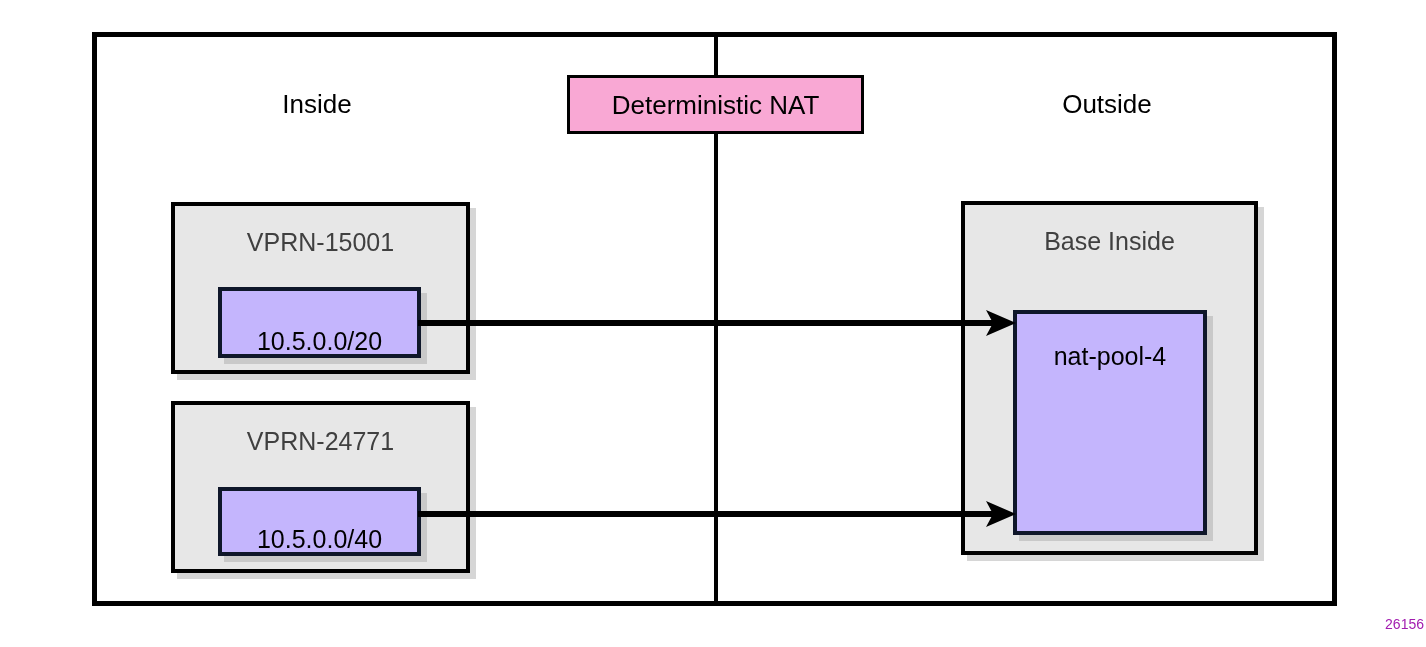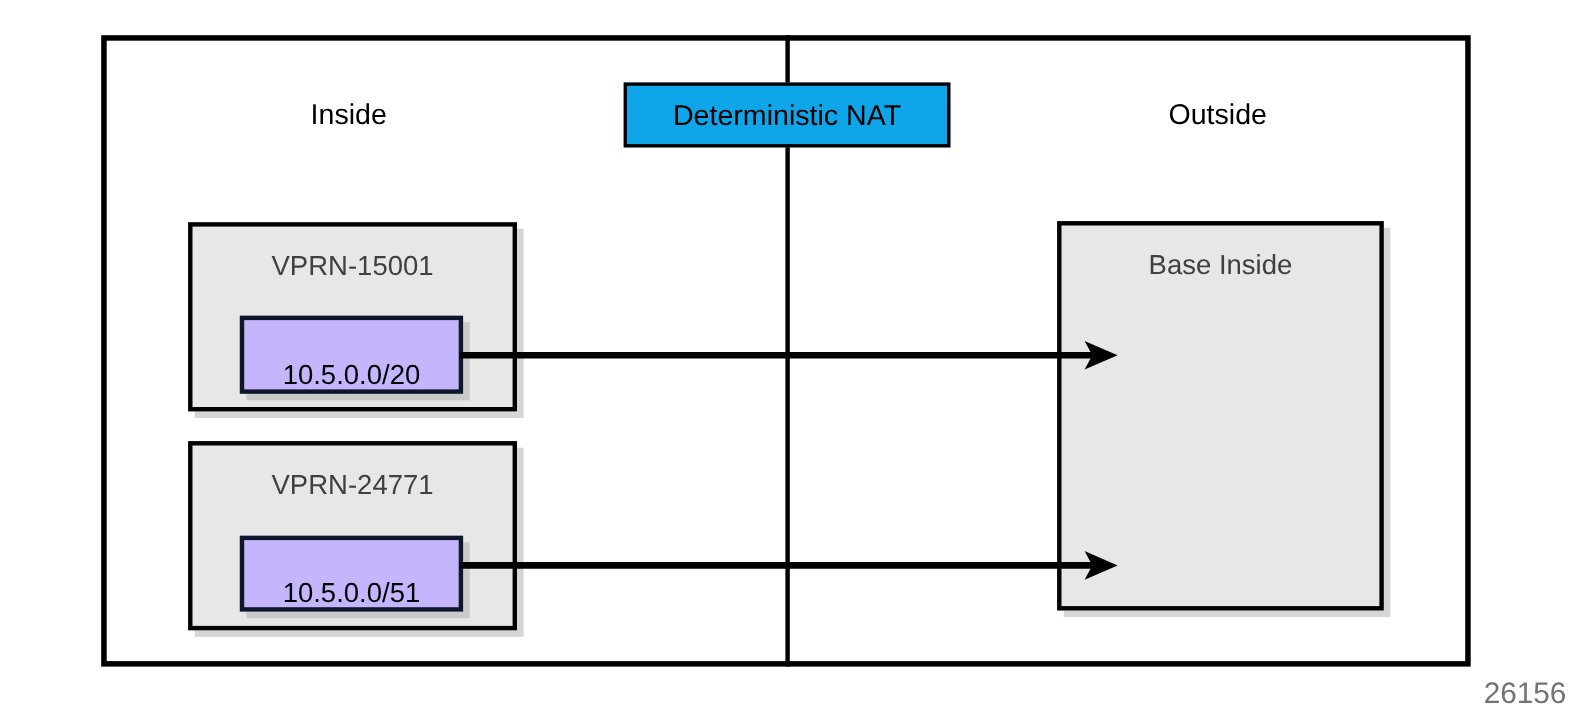--- a/index.html
+++ b/index.html
@@ -54,21 +54,21 @@
   .zone-outside { left: 972px;  top: 91px; width: 270px; }
 
   
   .nat-box {
     position: absolute;
     left: 567px;
     top: 75px;
     width: 297px;
     height: 59px;
     border: 3px solid #000000;
-    background: #0ea5e9;
+    background: #f9a8d4;
     box-sizing: border-box;
     display: flex;
     align-items: center;
     justify-content: center;
   }
   .nat-box-label {
     font-size: 26px;
     color: #000000;
     white-space: nowrap;
     line-height: 1;
@@ -146,22 +146,22 @@
     overflow: visible;
   }
   .arrow-1 { top: 308px; }
   .arrow-2 { top: 499px; }
 
   
   .figure-number {
     position: absolute;
     right: 2px;
     top: 617px;
-    font-size: 27px;
-    color: #737373;
+    font-size: 14px;
+    color: #a21caf;
     line-height: 1;
     white-space: nowrap;
   }
 </style>
 </head>
 <body>
 
 <div id="canvas">
 
   <div class="outer-frame"></div>
@@ -180,27 +180,30 @@
     <div class="panel-title vprn-title">VPRN-15001</div>
   </div>
   <div class="inner-box prefix1">
     <span class="inner-box-label">10.5.0.0/20</span>
   </div>
 
   <div class="shadow-panel vprn2">
     <div class="panel-title vprn-title">VPRN-24771</div>
   </div>
   <div class="inner-box prefix2">
-    <span class="inner-box-label">10.5.0.0/51</span>
+    <span class="inner-box-label">10.5.0.0/40</span>
   </div>
 
   <div class="shadow-panel base-router">
     <div class="panel-title base-router-title">Base Inside</div>
   </div>
 
+  <div class="inner-box natpool">
+    <span class="natpool-label" style="top:30px;">nat-pool-4</span>
+  </div>
 
   <svg class="arrow-svg arrow-1" viewBox="0 0 600 30">
     <line x1="0" y1="15" x2="575" y2="15" stroke="#000000" stroke-width="6"></line>
     <polygon points="568,2 598,15 568,28 575,15" fill="#000000"></polygon>
   </svg>
 
   <svg class="arrow-svg arrow-2" viewBox="0 0 600 30">
     <line x1="0" y1="15" x2="575" y2="15" stroke="#000000" stroke-width="6"></line>
     <polygon points="568,2 598,15 568,28 575,15" fill="#000000"></polygon>
   </svg>

